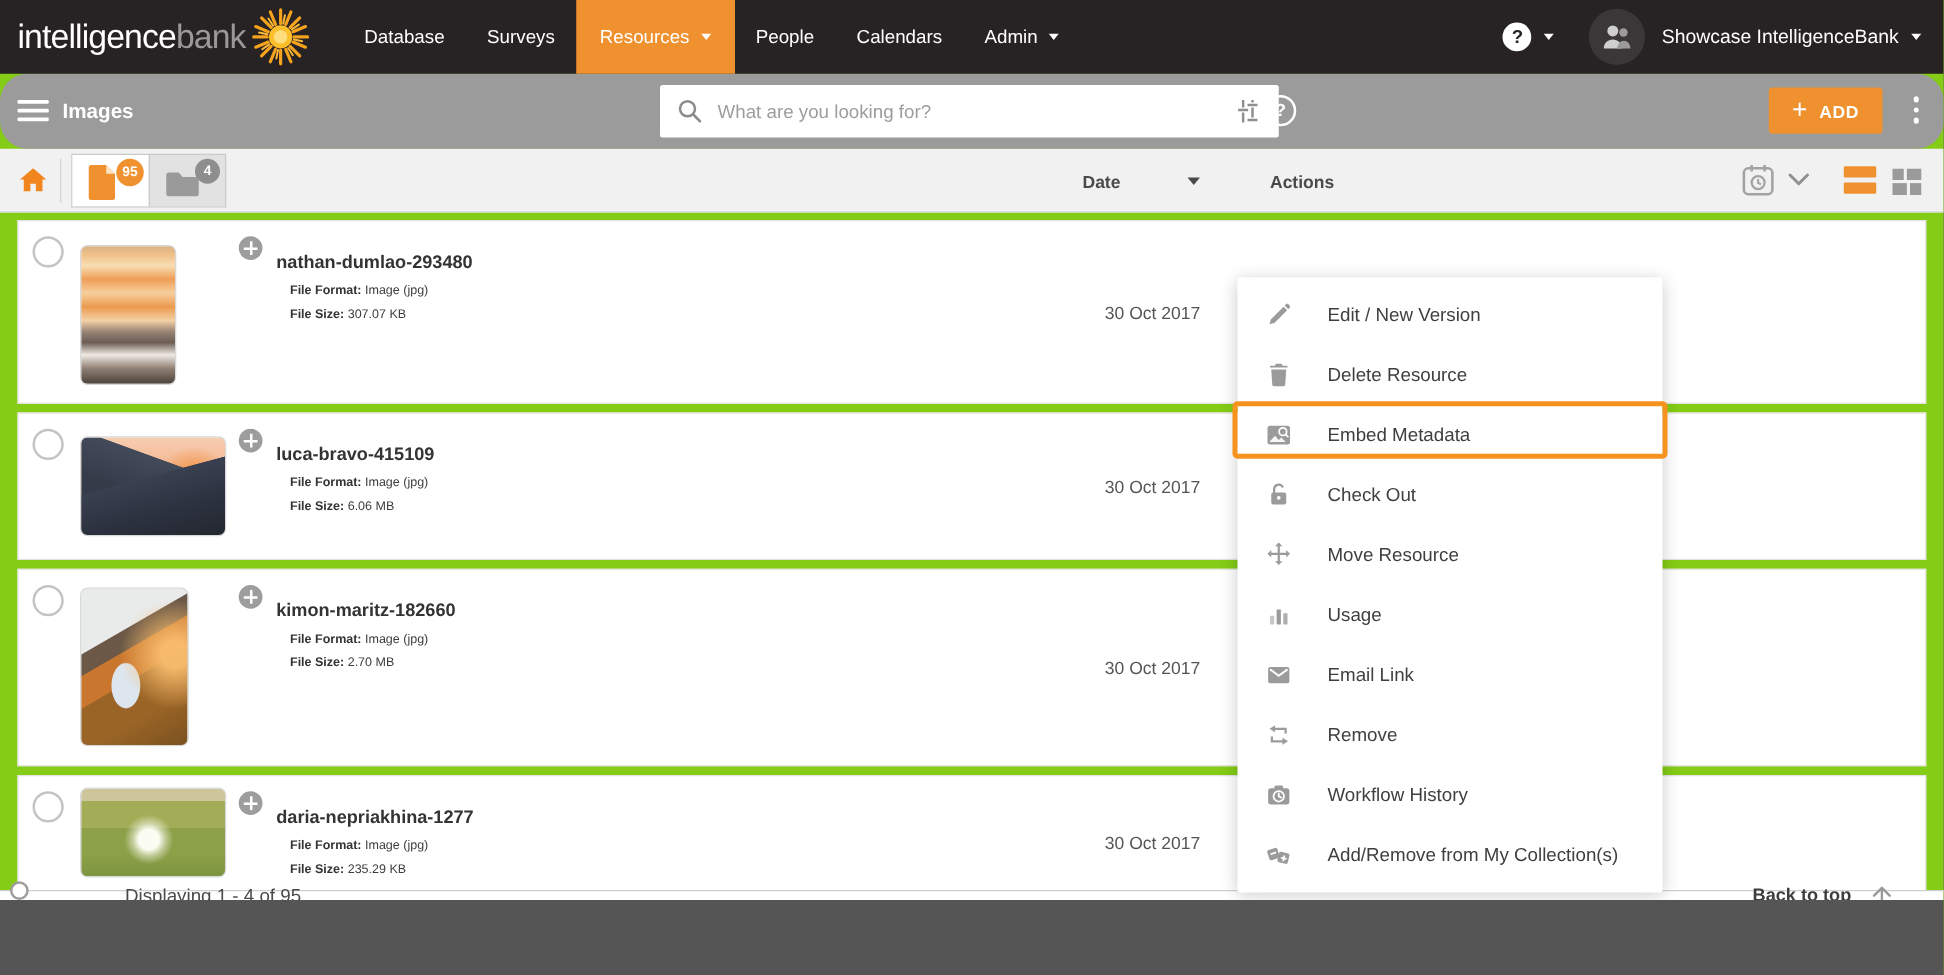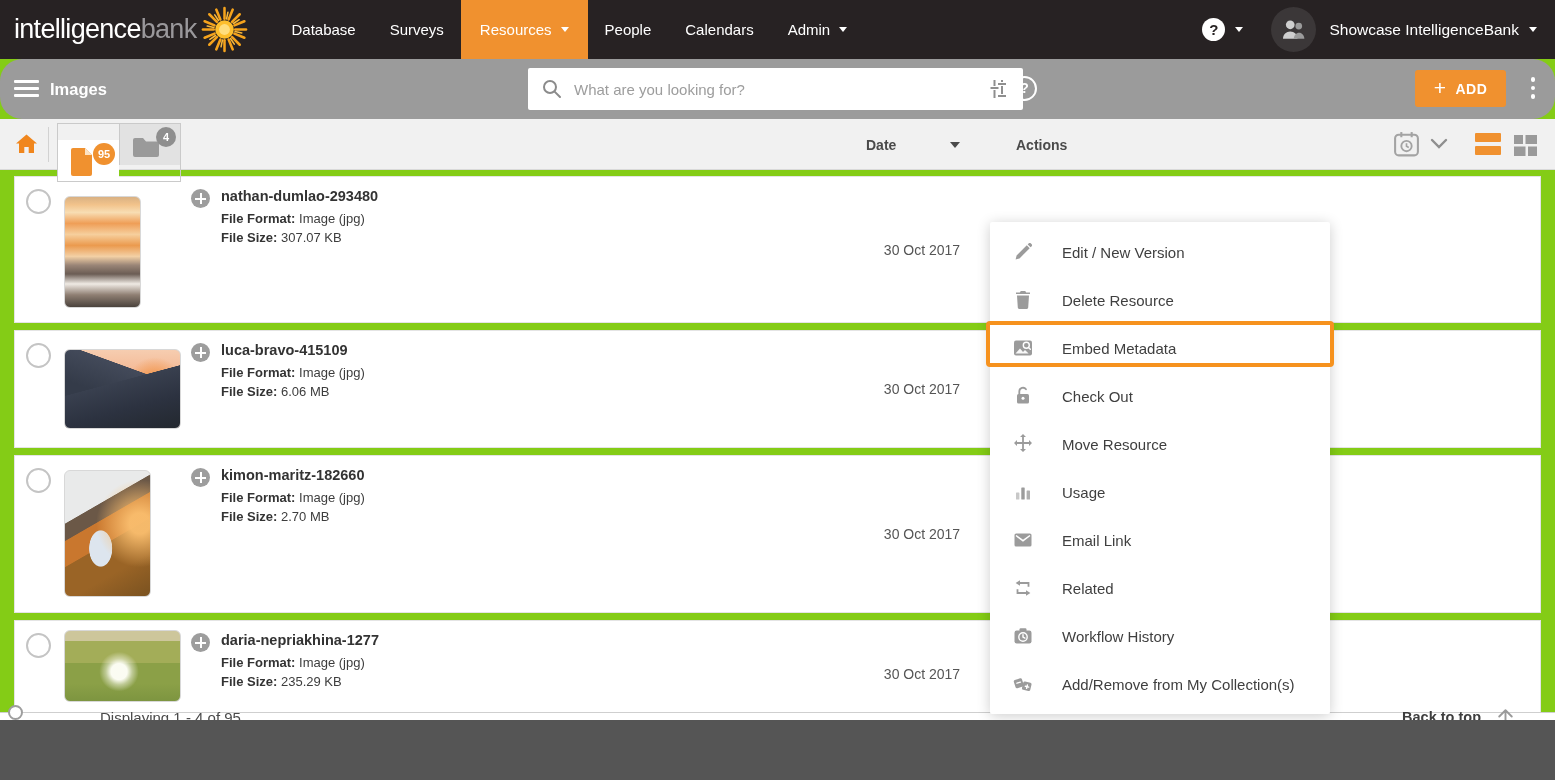--- a/index.html
+++ b/index.html
@@ -38,21 +38,21 @@
   .add-plus { font-size:21px; font-weight:normal; line-height:1; margin-top:-2px; }
   .kebab { position:absolute; right:20px; top:18px; cursor:pointer; }
   .kebab i { display:block; width:4.5px; height:4.5px; border-radius:50%; background:#fff; margin-bottom:4px; }
 
   
   .toolbar { position:absolute; top:119px; left:0; right:0; height:51px; background:#F1F1F1; border-bottom:1px solid #D9D9D9; z-index:5; }
   .home-ic { position:absolute; left:14px; top:13px; cursor:pointer; }
   .tb-divider { position:absolute; left:48px; top:8px; height:35px; width:1px; background:#D2D2D2; }
   .tabs { position:absolute; left:57px; top:4px; display:flex; border:1px solid #CACACA; cursor:pointer; }
   .tab { width:61px; height:41px; position:relative; }
-  .tab.active { background:#fff;margin-top:16px; }
+  .tab.active { background:#fff; }
   .tab.inactive { background:#E2E2E2; border-left:1px solid #CACACA; }
   .tab svg { position:absolute; left:11px; top:7px; }
   .badge { position:absolute; top:3px; right:4px; border-radius:50%; color:#fff; font-weight:bold; text-align:center; }
   .badge.orange { width:22px; height:22px; background:#F0912F; font-size:11px; line-height:22px; }
   .badge.gray { width:20px; height:20px; background:#8E8E8E; font-size:11px; line-height:20px; }
   .col-head { position:absolute; top:0; height:51px; display:flex; align-items:center; font-weight:bold; font-size:14px; color:#4A4A4A; }
   .col-date { left:866px; cursor:pointer;gap:45px; }
   .col-actions { left:1016px; }
   .sort-caret { width:0; height:0; border-left:5px solid transparent; border-right:5px solid transparent; border-top:6px solid #4A4A4A; margin-left:9px; }
   .cal-ic { position:absolute; left:1392px; top:11px; cursor:pointer; }
@@ -81,23 +81,23 @@
         background:radial-gradient(circle at 88% 42%, rgba(250,190,110,.95) 0 10%, rgba(250,190,110,0) 42%),
                    radial-gradient(ellipse at 42% 62%, #dde5ee 0 16%, rgba(221,229,238,0) 17%),
                    linear-gradient(150deg,#e9eaea 0 30%,#6b5847 30.5% 40%,#c9772e 40.5% 55%,#9a6426 55.5% 75%,#7a5220 100%); }
   .t4 { top:9px; width:117px; height:72px;
         background:radial-gradient(circle at 47% 58%, rgba(255,255,248,.97) 0 11%, rgba(255,255,248,.45) 18%, rgba(255,255,248,0) 27%),
                    linear-gradient(180deg,#cdc69b 0 14%,#a3ad58 14.5% 45%,#8ba047 45.5% 75%,#7d9540 100%); }
   .plus-badge { position:absolute; left:176px; top:12px; width:19px; height:19px; border-radius:50%; background:#9D9D9D; cursor:pointer; }
   .plus-badge::before, .plus-badge::after { content:""; position:absolute; background:#fff; }
   .plus-badge::before { left:50%; top:4px; bottom:4px; width:2px; margin-left:-1px; }
   .plus-badge::after { top:50%; left:4px; right:4px; height:2px; margin-top:-1px; }
-  .row-info { position:absolute; left:206px; top:11px; }
+  .row-info { position:absolute; left:206px; top:25px; }
   .row-title { font-size:14.5px; font-weight:bold; color:#333; margin-bottom:5px; cursor:pointer; }
-  .row-meta { font-size:13px; color:#3d3d3d; line-height:19px; }
+  .row-meta { font-size:10px; color:#3d3d3d; line-height:19px;margin-left:11px; }
   .row-meta b { color:#333; }
   .row-date { position:absolute; left:822px; width:170px; top:50%; transform:translateY(-50%); text-align:center; font-size:14px; color:#555; }
 
   
   .context-menu { position:absolute; left:990px; top:222px; width:340px; background:#fff; padding:6px 0; border-radius:2px; box-shadow:0 2px 14px rgba(0,0,0,.2); z-index:70; }
   .menu-item { height:48px; display:flex; align-items:center; padding:0 20px; cursor:pointer; }
   .mi-icon { width:26px; display:flex; justify-content:center; margin-right:26px; }
   .mi-label { font-size:15px; color:#3f3f3f; }
   .hl-frame { position:absolute; left:-4px; right:-4px; top:99px; height:46px; border:4px solid #F6921E; border-radius:4px; pointer-events:none; }
 
@@ -415,21 +415,21 @@
       <span class="mi-icon">
         <svg width="24" height="24" viewBox="0 0 24 24">
             <g fill="none" stroke="#9B9B9B" stroke-width="1.8">
               <path d="M8 7h9.5v3.8"></path>
               <path d="M16 17H6.5v-3.8"></path>
             </g>
             <path d="M9 4.2L4.6 7 9 9.8z" fill="#9B9B9B"></path>
             <path d="M15 14.2l4.4 2.8-4.4 2.8z" fill="#9B9B9B"></path>
           </svg>
       </span>
-      <span class="mi-label">Related</span>
+      <span class="mi-label">Remove</span>
     </div>
 
     <div class="menu-item">
       <span class="mi-icon">
         <svg width="24" height="24" viewBox="0 0 24 24">
             <rect x="8.5" y="4.3" width="7" height="4" rx="1.2" fill="#9B9B9B"></rect>
             <rect x="3.5" y="6.5" width="17" height="13" rx="2.2" fill="#9B9B9B"></rect>
             <circle cx="12" cy="13" r="4.2" fill="none" stroke="#fff" stroke-width="1.4"></circle>
             <path d="M12 10.7V13l1.9 1.1" fill="none" stroke="#fff" stroke-width="1.4" stroke-linecap="round"></path>
           </svg>

